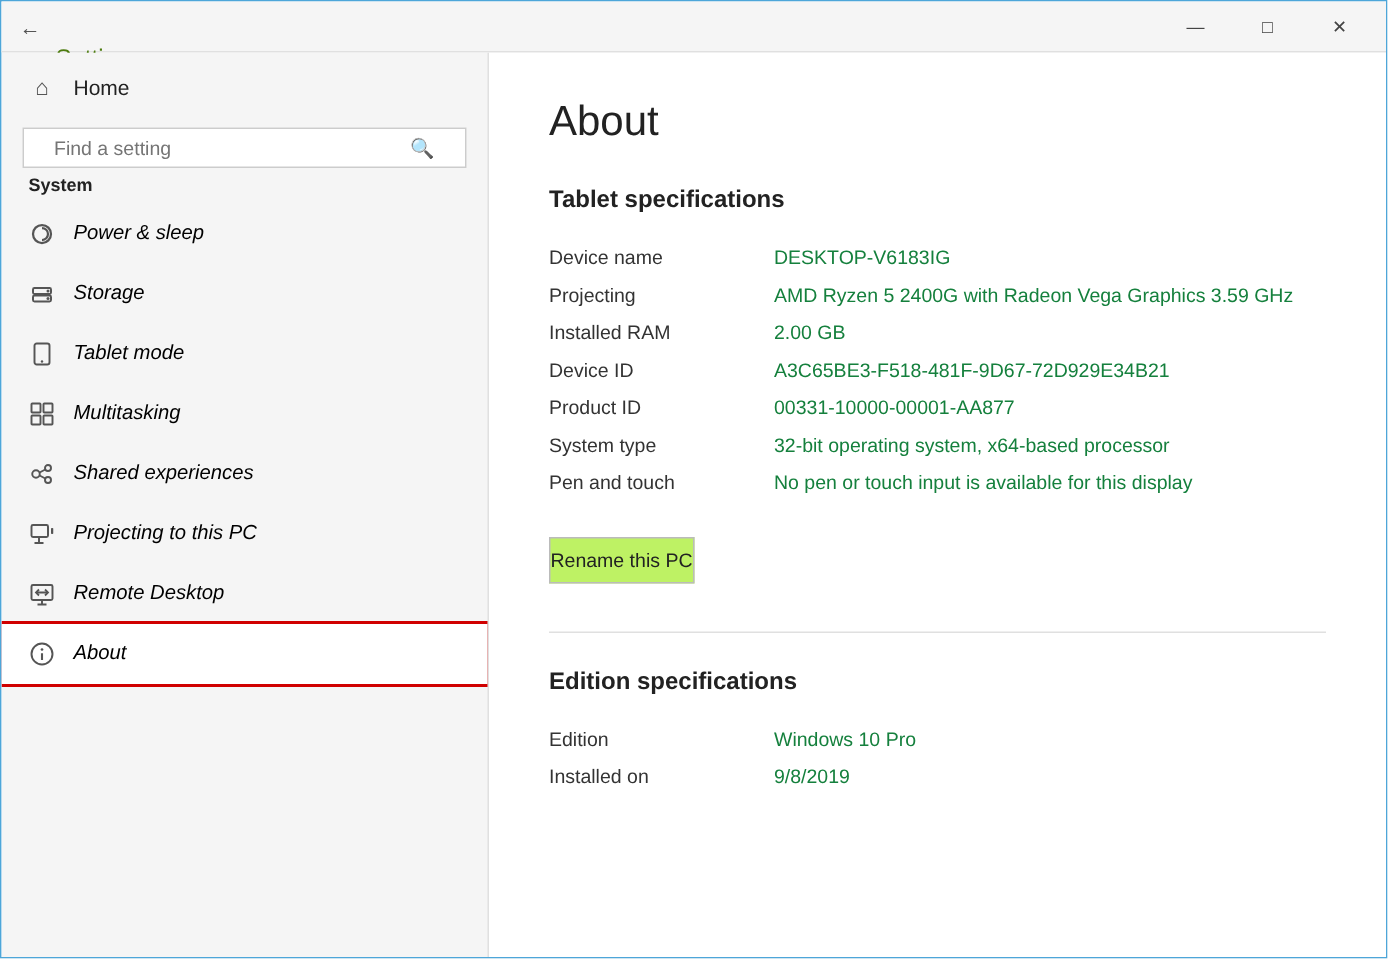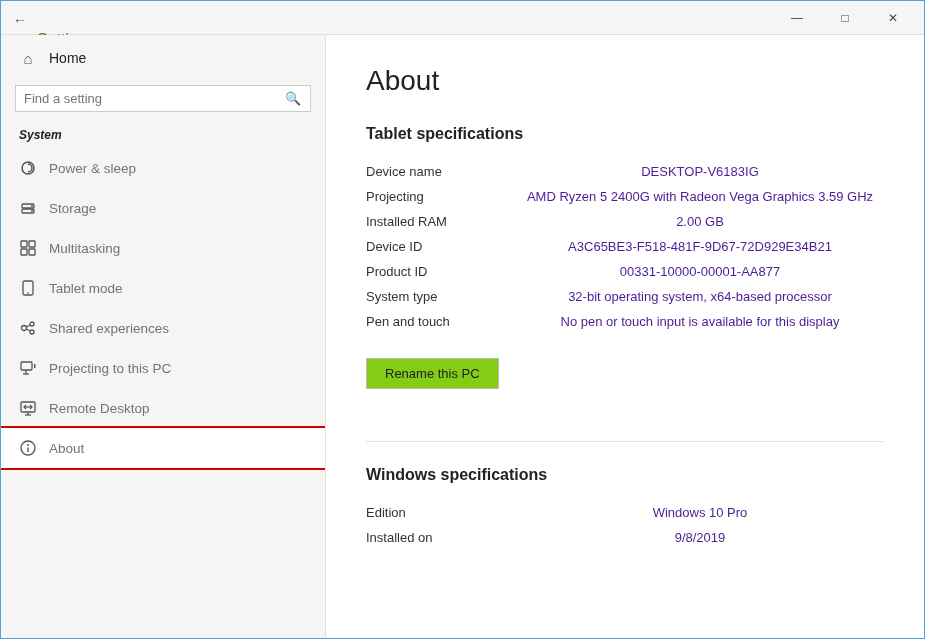--- a/index.html
+++ b/index.html
@@ -79,54 +79,53 @@
     .sidebar-home {
       display: flex;
       align-items: center;
       gap: 12px;
       padding: 14px 18px;
       cursor: pointer;
       font-size: 14px;
       color: #222;
     }
     .sidebar-search {
-      margin: 4px 14px 12px 14px;
+      margin: 4px 14px 0 14px;
       display: flex;
       align-items: center;
       background: #fff;
       border: 1px solid #ccc;
-      padding: 5px 8px;
+      padding: 5px 20px;
       gap: 6px;
     }
     .sidebar-search input {
       border: none;
       outline: none;
       font-size: 13px;
       flex: 1;
       color: #666;
       background: transparent;
     }
     .sidebar-search-icon { color: #666; font-size: 13px; }
     .sidebar-section-label {
       font-size: 12px;
       font-weight: 700;
       color: #222;
       padding: 4px 18px 6px 18px;
       text-transform: none;
-      font-style: italic;
     }
     .sidebar-item {
       display: flex;
-      align-items: center;
       gap: 12px;
       padding: 11px 18px;
       cursor: pointer;
       font-size: 13.5px;
-      color: #737373;
+      color: #000000;
       position: relative;
+      font-style: italic;
     }
     .sidebar-item.active {
       background: #fff;
       outline: 2px solid #d00000;
     }
     .sidebar-icon {
       width: 18px;
       height: 18px;
       display: flex;
       align-items: center;
@@ -163,31 +162,30 @@
       padding: 5px 0;
       font-size: 13px;
       vertical-align: top;
     }
     .spec-table tr td:first-child {
       width: 150px;
       color: #333;
       padding-right: 20px;
     }
     .spec-table tr td:last-child {
-      color: #4c1d95;
-      text-align: center;
+      color: #15803d;
     }
     .rename-btn {
-      padding: 7px 18px;
-      background: #84cc16;
+      padding: 7px 0;
+      background: #bef264;
       border: 1px solid #bbb;
       font-size: 13px;
       color: #222;
       cursor: pointer;
-      margin-bottom: 52px;
+      margin-bottom: 32px;
     }
     .divider {
       border: none;
       border-top: 1px solid #e0e0e0;
       margin-bottom: 24px;
     }
     
     .main::-webkit-scrollbar { width: 8px; }
     .main::-webkit-scrollbar-track { background: #f0f0f0; }
     .main::-webkit-scrollbar-thumb { background: #c0c0c0; }
@@ -243,37 +241,37 @@
             <circle cx="12" cy="6" r="1" fill="#555"></circle>
             <circle cx="12" cy="11" r="1" fill="#555"></circle>
           </svg>
         </span>
         <span>Storage</span>
       </div>
 
       <div class="sidebar-item">
         <span class="sidebar-icon">
           <svg width="16" height="16" viewBox="0 0 16 16">
+            <rect x="3" y="1" width="10" height="14" rx="1.5" fill="none" stroke="#555" stroke-width="1.3"></rect>
+            <circle cx="8" cy="13" r="0.8" fill="#555"></circle>
+          </svg>
+        </span>
+        <span>Tablet mode</span>
+      </div>
+
+      <div class="sidebar-item">
+        <span class="sidebar-icon">
+          <svg width="16" height="16" viewBox="0 0 16 16">
             <rect x="1" y="1" width="6" height="6" rx="0.5" fill="none" stroke="#555" stroke-width="1.3"></rect>
             <rect x="9" y="1" width="6" height="6" rx="0.5" fill="none" stroke="#555" stroke-width="1.3"></rect>
             <rect x="1" y="9" width="6" height="6" rx="0.5" fill="none" stroke="#555" stroke-width="1.3"></rect>
             <rect x="9" y="9" width="6" height="6" rx="0.5" fill="none" stroke="#555" stroke-width="1.3"></rect>
           </svg>
         </span>
         <span>Multitasking</span>
-      </div>
-
-      <div class="sidebar-item">
-        <span class="sidebar-icon">
-          <svg width="16" height="16" viewBox="0 0 16 16">
-            <rect x="3" y="1" width="10" height="14" rx="1.5" fill="none" stroke="#555" stroke-width="1.3"></rect>
-            <circle cx="8" cy="13" r="0.8" fill="#555"></circle>
-          </svg>
-        </span>
-        <span>Tablet mode</span>
       </div>
 
       <div class="sidebar-item">
         <span class="sidebar-icon">
           <svg width="16" height="16" viewBox="0 0 16 16">
             <circle cx="4" cy="8" r="2.5" fill="none" stroke="#555" stroke-width="1.3"></circle>
             <circle cx="12" cy="4" r="2" fill="none" stroke="#555" stroke-width="1.3"></circle>
             <circle cx="12" cy="12" r="2" fill="none" stroke="#555" stroke-width="1.3"></circle>
             <line x1="6.4" y1="7" x2="10.2" y2="5" stroke="#555" stroke-width="1.2"></line>
             <line x1="6.4" y1="9" x2="10.2" y2="11" stroke="#555" stroke-width="1.2"></line>
@@ -355,21 +353,21 @@
               <td>Pen and touch</td>
               <td>No pen or touch input is available for this display</td>
             </tr>
           </tbody>
       </table>
 
       <button class="rename-btn">Rename this PC</button>
 
       <hr class="divider">
 
-      <h2 class="section-title">Windows specifications</h2>
+      <h2 class="section-title">Edition specifications</h2>
 
       <table class="spec-table">
         <tbody id="windows-specs-body">
         <tr>
               <td>Edition</td>
               <td>Windows 10 Pro</td>
             </tr>
             <tr>
               <td>Installed on</td>
               <td>9/8/2019</td>

